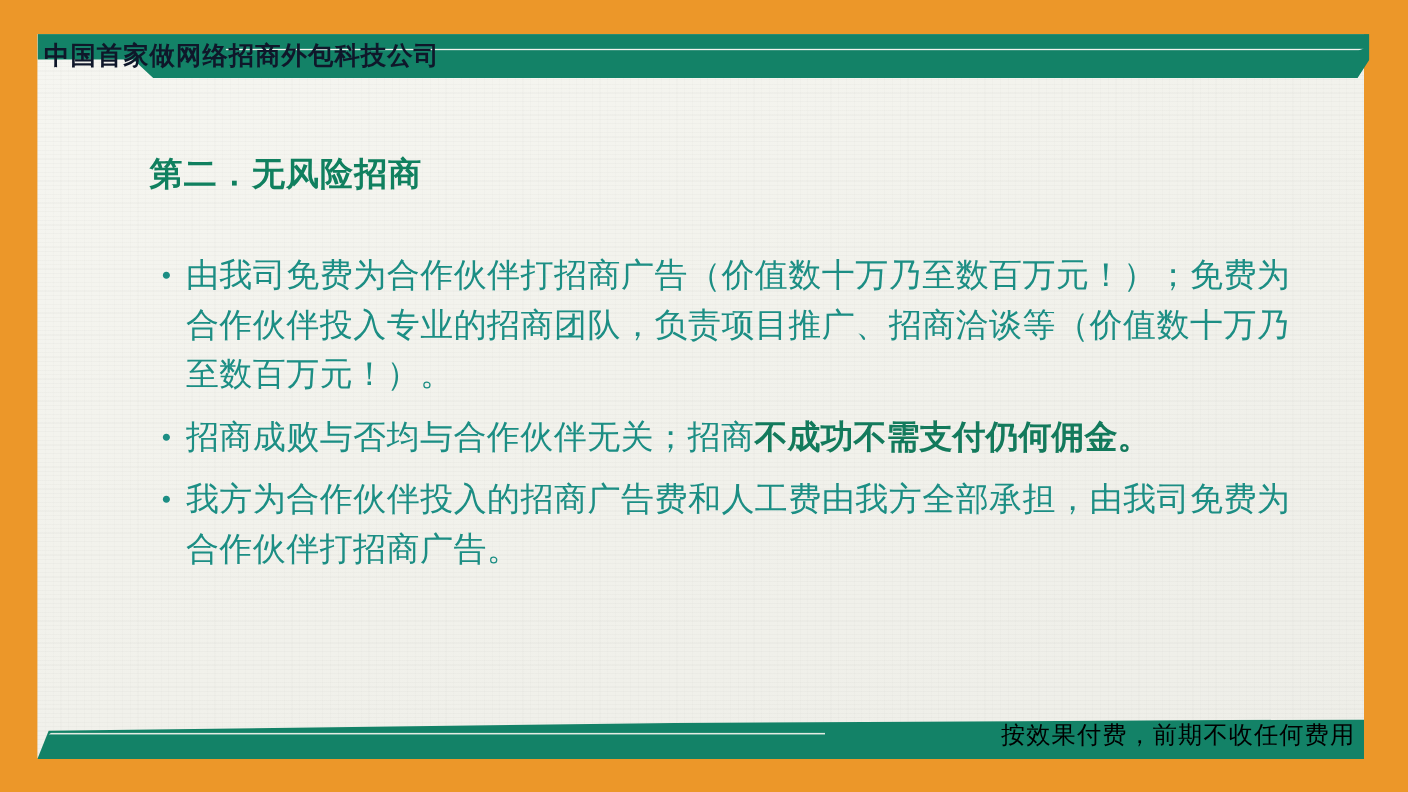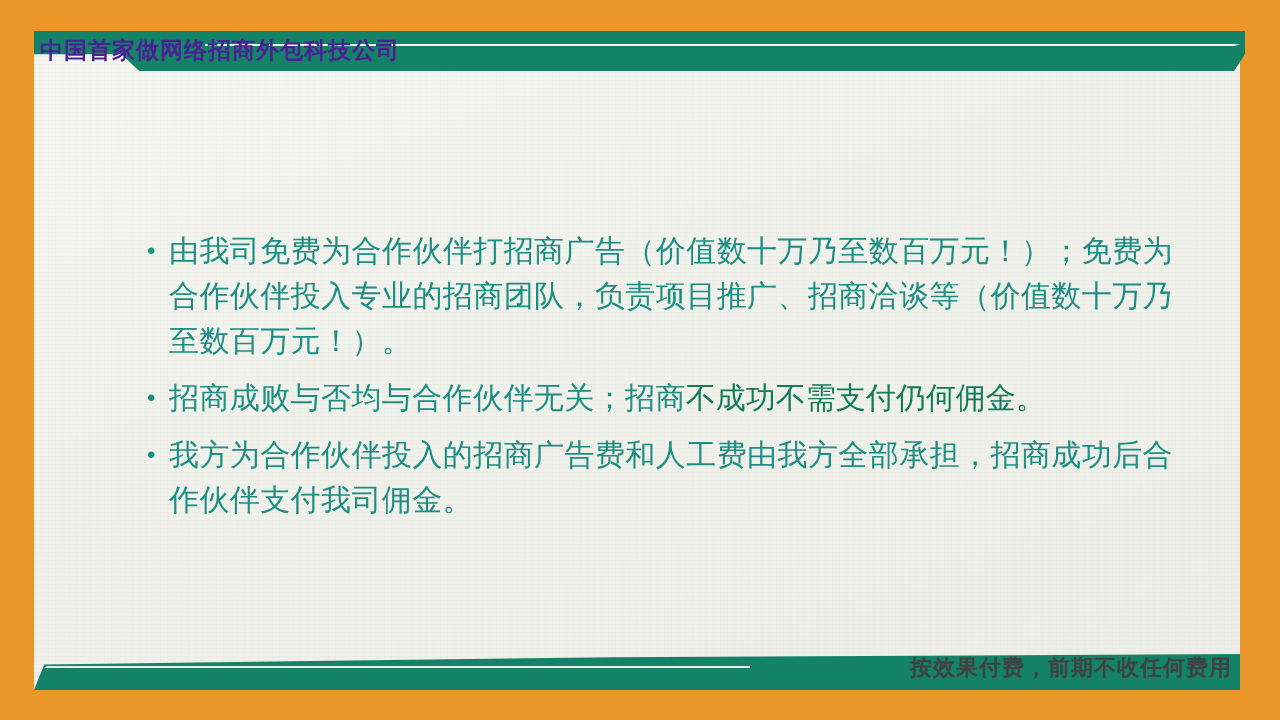--- a/index.html
+++ b/index.html
@@ -61,21 +61,21 @@
     background: #f3f3ee;
     -webkit-clip-path: polygon(0 0, 100% 0, 99.5% 100%, 0 100%);
     clip-path: polygon(0 0, 100% 0, 99.5% 100%, 0 100%);
   }
   .header-title {
     position: absolute;
     left: 40px;
     top: 33px;
     height: 34px;
     line-height: 34px;
-    color: #4c1d95;
+    color: #0f172a;
     font-size: 23px;
     font-weight: bold;
     letter-spacing: 1px;
     white-space: nowrap;
   }
 
   
   .slide-title {
     position: absolute;
     left: 136px;
@@ -115,21 +115,21 @@
     font-family: "DejaVu Serif", "Liberation Serif", serif;
     font-size: 30px;
     line-height: 45px;
     letter-spacing: 0.4px;
     text-align: justify;
     text-justify: inter-ideograph;
   }
   .bullet-text .strong {
     color: #137A5C;
     font-family: "Liberation Sans", "DejaVu Sans", sans-serif;
-    font-weight: normal;
+    font-weight: bold;
     letter-spacing: 0px;
   }
 
   
   .footer-band {
     position: absolute;
     left: 34px;
     top: 650px;
     width: 1206px;
     height: 40px;
@@ -147,51 +147,52 @@
     -webkit-clip-path: polygon(0.4% 0, 100% 0, 100% 100%, 0 100%);
     clip-path: polygon(0.4% 0, 100% 0, 100% 100%, 0 100%);
     opacity: 0.95;
   }
   .footer-text {
     position: absolute;
     right: 48px;
     top: 651px;
     height: 34px;
     line-height: 34px;
-    color: #404040;
+    color: #000000;
     font-size: 22px;
-    font-weight: bold;
+    font-weight: normal;
     letter-spacing: 1px;
     white-space: nowrap;
   }
 </style>
 </head>
 <body>
 
 <div id="slide">
 
   <div class="paper"></div>
 
   <div class="header-band"></div>
   <div class="header-rule"></div>
   <div class="header-title">中国首家做网络招商外包科技公司</div>
 
+  <div class="slide-title">第二．无风险招商</div>
 
   <div class="body-list">
       <div class="bullet-row">
         <div class="bullet-dot">•</div>
         <div class="bullet-text"><span>由我司免费为合作伙伴打招商广告（价值数十万乃至数百万元！）；免费为合作伙伴投入专业的招商团队，负责项目推广、招商洽谈等（价值数十万乃至数百万元！）。</span></div>
       </div>
       <div class="bullet-row">
         <div class="bullet-dot">•</div>
         <div class="bullet-text"><span>招商成败与否均与合作伙伴无关；招商</span><span class="strong">不成功不需支付仍何佣金。</span></div>
       </div>
       <div class="bullet-row">
         <div class="bullet-dot">•</div>
-        <div class="bullet-text"><span>我方为合作伙伴投入的招商广告费和人工费由我方全部承担，招商成功后合作伙伴支付我司佣金。</span></div>
+        <div class="bullet-text"><span>我方为合作伙伴投入的招商广告费和人工费由我方全部承担，由我司免费为合作伙伴打招商广告。</span></div>
       </div>
     </div>
 
   <div class="footer-band"></div>
   <div class="footer-rule"></div>
   <div class="footer-text">按效果付费，前期不收任何费用</div>
 
 </div>
 
 </body></html>

